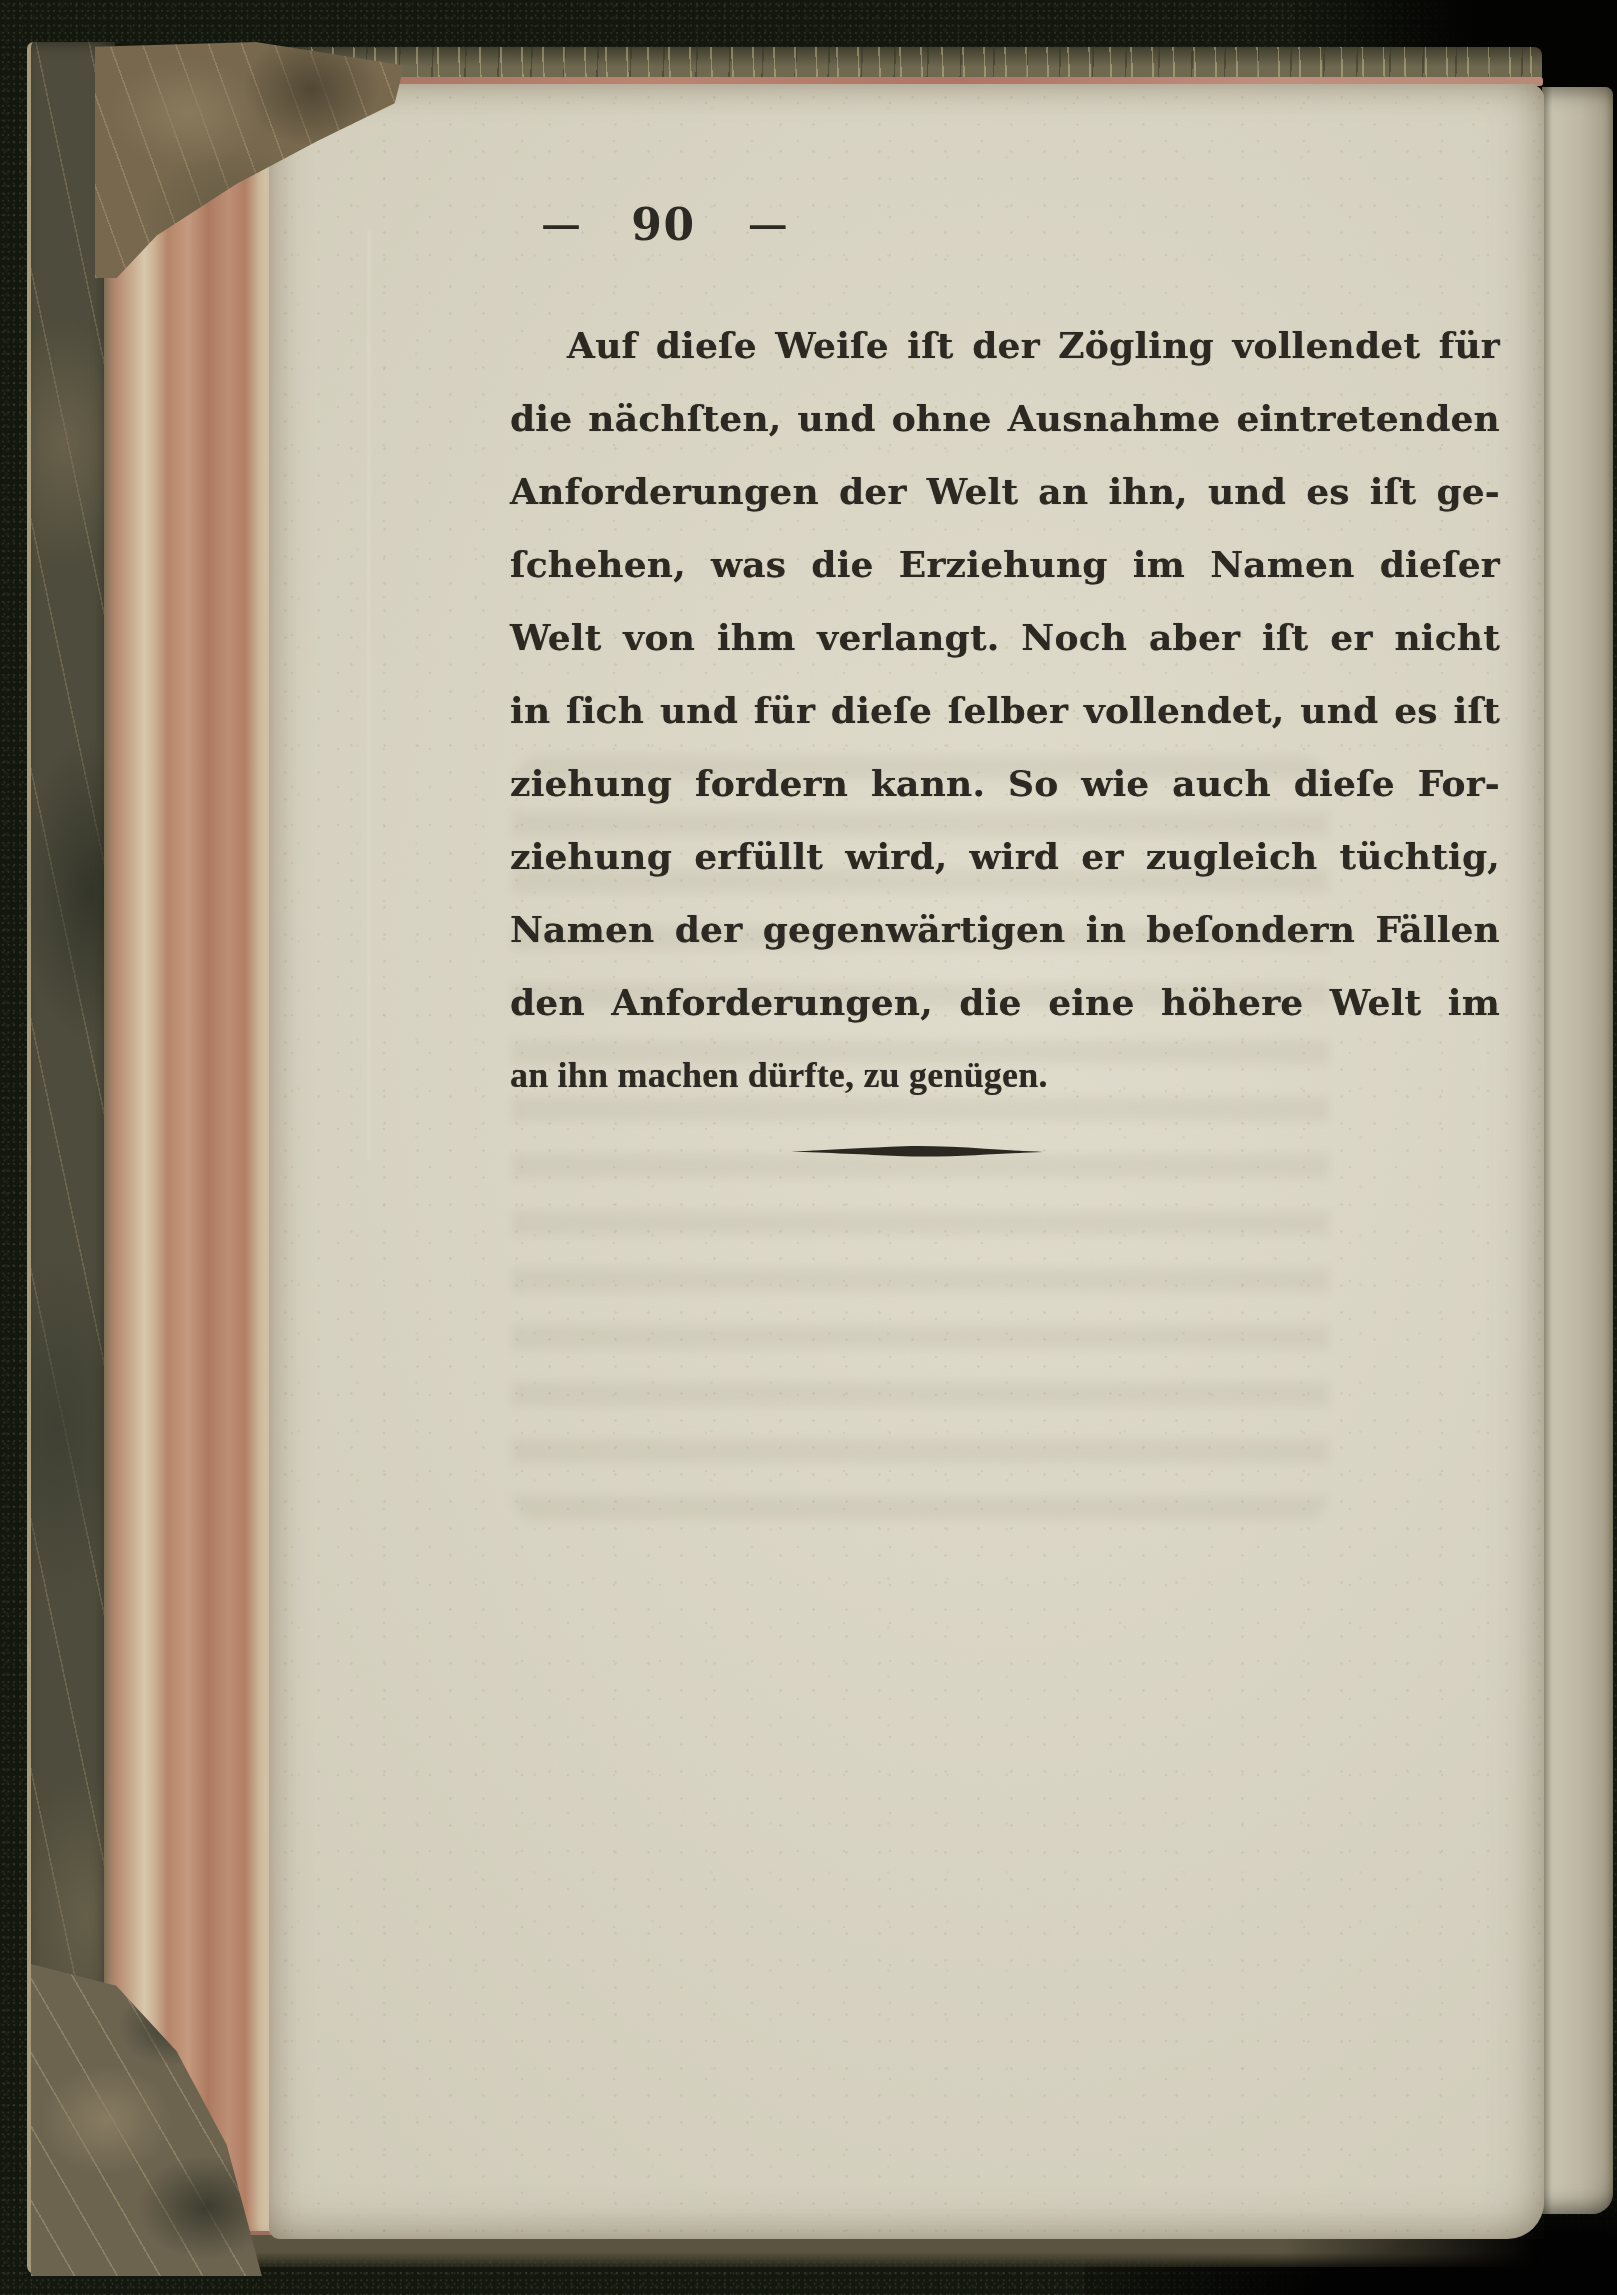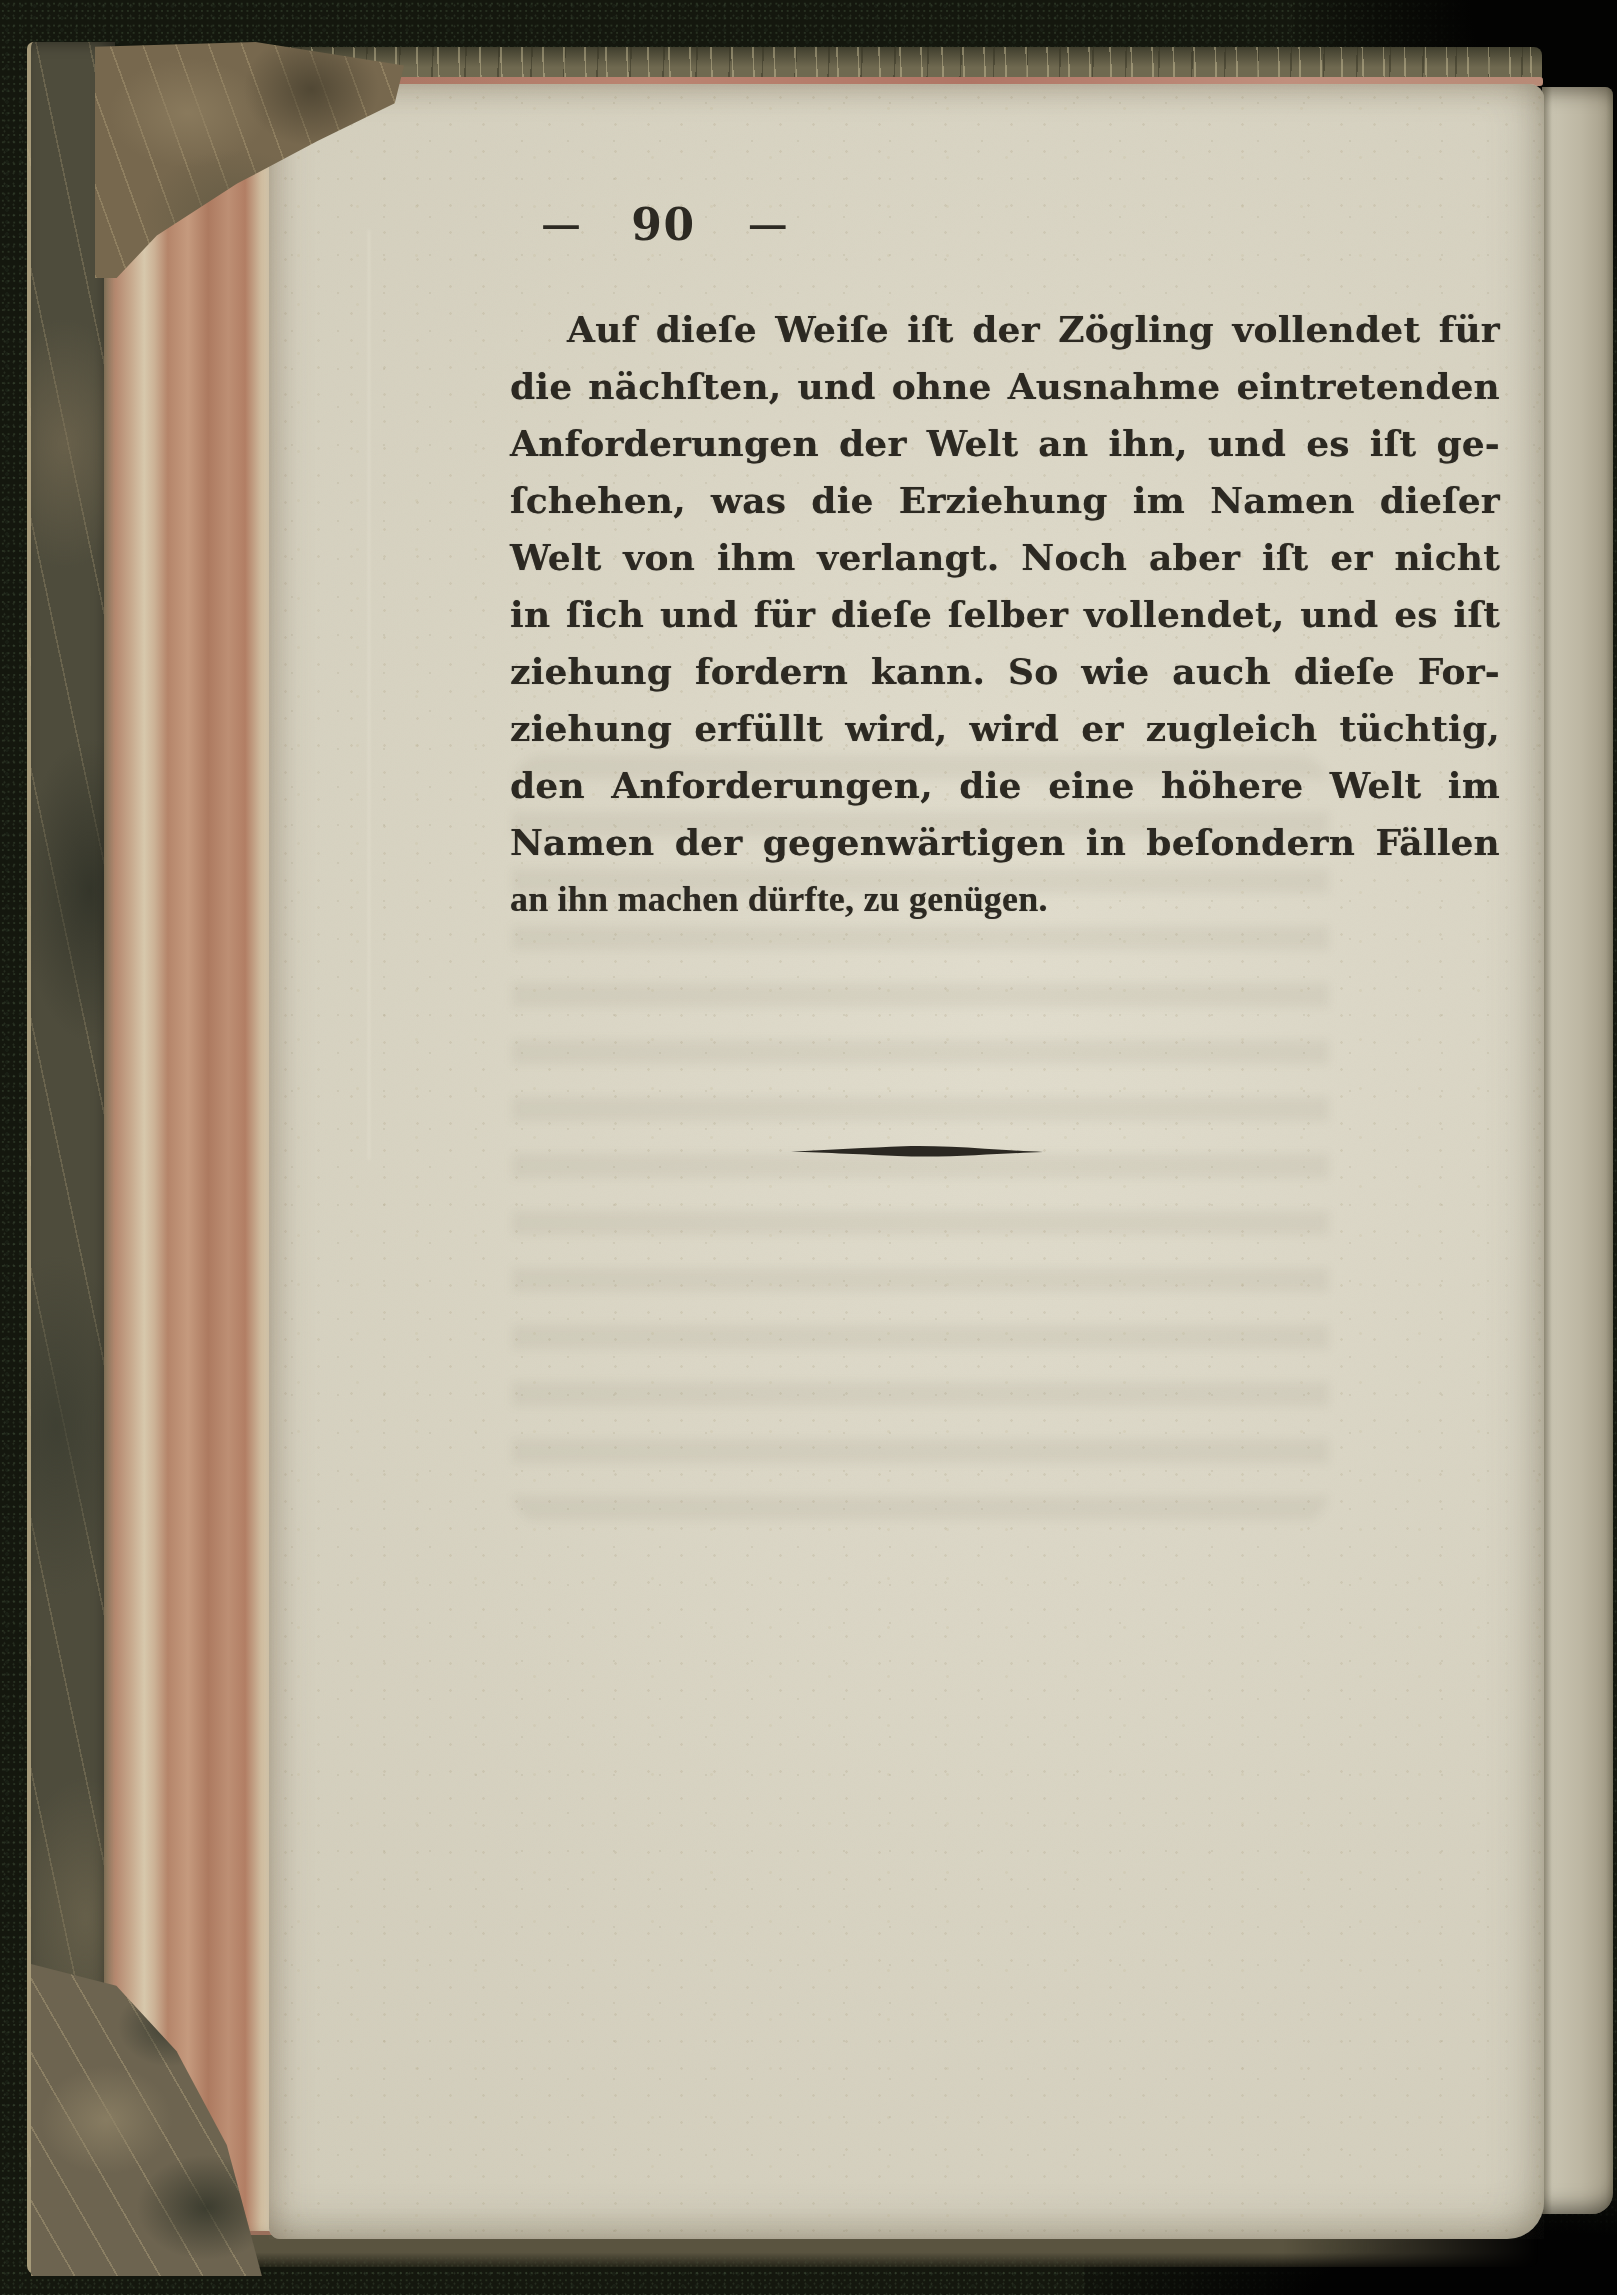--- a/index.html
+++ b/index.html
@@ -125,21 +125,21 @@
     color:#2d2a23;
   }
   .folio .dash{font-size:40px;font-weight:700;letter-spacing:-1.6px;transform:scaleY(.8);}
   .folio .num{font-size:44px;font-weight:700;letter-spacing:1.6px;}
   .paragraph{
     position:absolute;left:241px;top:217px;width:990px;
     color:#2c2922;font-size:36px;font-weight:700;line-height:57px;
     letter-spacing:0.2px;
     text-shadow:0 0 0.8px rgba(44,41,34,.55);
   }
-  .pline{text-align:justify;text-align-last:justify;}
+  .pline{text-align:justify;text-align-last:justify;margin-top:16px;}
   .pline.first{text-indent:57px;}
   .pline.last{text-align-last:left;font-family:Liberation Serif, serif;}
   .divider{position:absolute;left:522px;top:1061px;width:252px;height:13px;}
   .ghost{
     position:absolute;left:243px;top:671px;width:817px;height:768px;
     background:repeating-linear-gradient(180deg, rgba(104,96,76,.07) 0 24px, rgba(104,96,76,0) 24px 57px);
     filter:blur(4.9px);border-radius:32px;pointer-events:none;
   }
 </style>
 </head>
@@ -179,22 +179,22 @@
 
     <div class="paragraph">
       <div class="pline first">Auf dieſe Weiſe iſt der Zögling vollendet für</div>
       <div class="pline">die nächſten, und ohne Ausnahme eintretenden</div>
       <div class="pline">Anforderungen der Welt an ihn, und es iſt ge-</div>
       <div class="pline">ſchehen, was die Erziehung im Namen dieſer</div>
       <div class="pline">Welt von ihm verlangt. Noch aber iſt er nicht</div>
       <div class="pline">in ſich und für dieſe ſelber vollendet, und es iſt</div>
       <div class="pline">ziehung fordern kann. So wie auch dieſe For-</div>
       <div class="pline">ziehung erfüllt wird, wird er zugleich tüchtig,</div>
+      <div class="pline">Namen der gegenwärtigen in beſondern Fällen</div>
       <div class="pline">den Anforderungen, die eine höhere Welt im</div>
-      <div class="pline">Namen der gegenwärtigen in beſondern Fällen</div>
       <div class="pline last">an ihn machen dürfte, zu genügen.</div>
     </div>
 
     <svg class="divider" viewBox="0 0 312 16">
       <path d="M0,8 C46,6.5 96,3 140,1.5 C170,0.8 205,2 240,4.5 C268,6.5 294,7.5 312,8.6
            C288,9.6 258,11 228,12.5 C196,14.2 162,14.8 132,13.5 C96,12 42,9.5 0,8 Z" fill="#2b2822"></path>
     </svg>
 
   </div>
 

